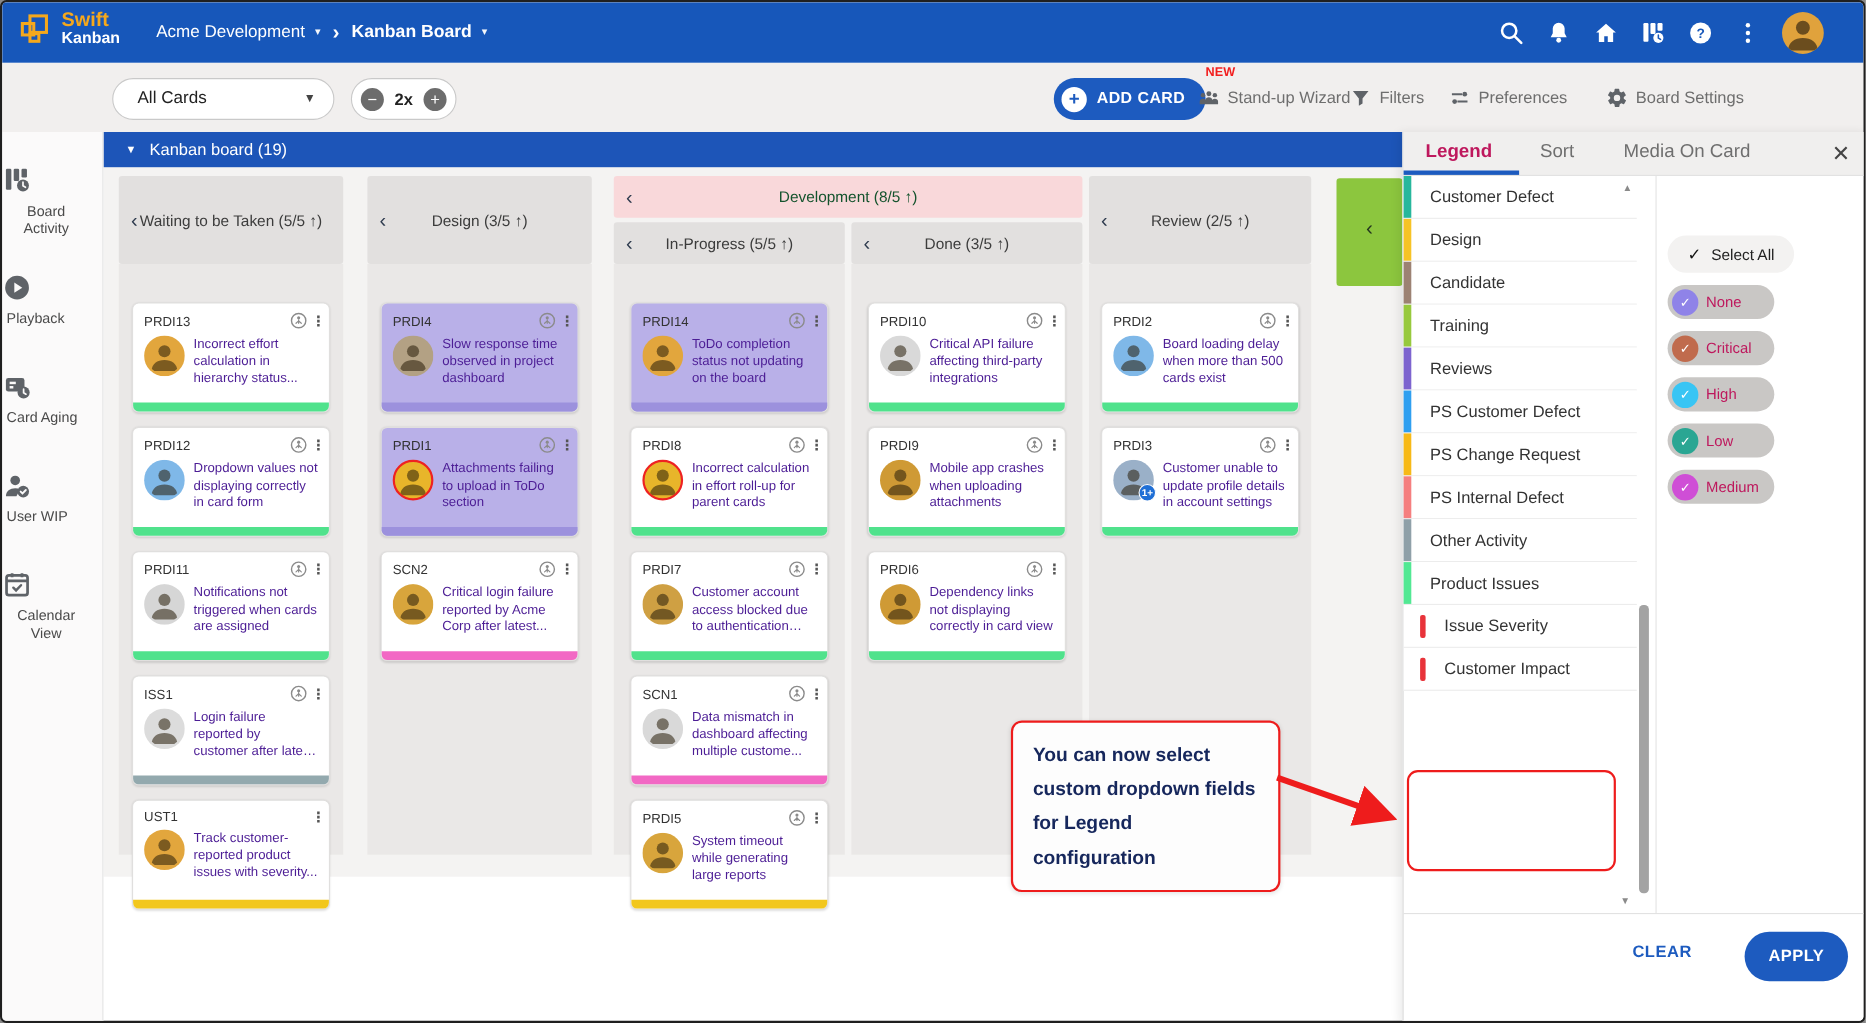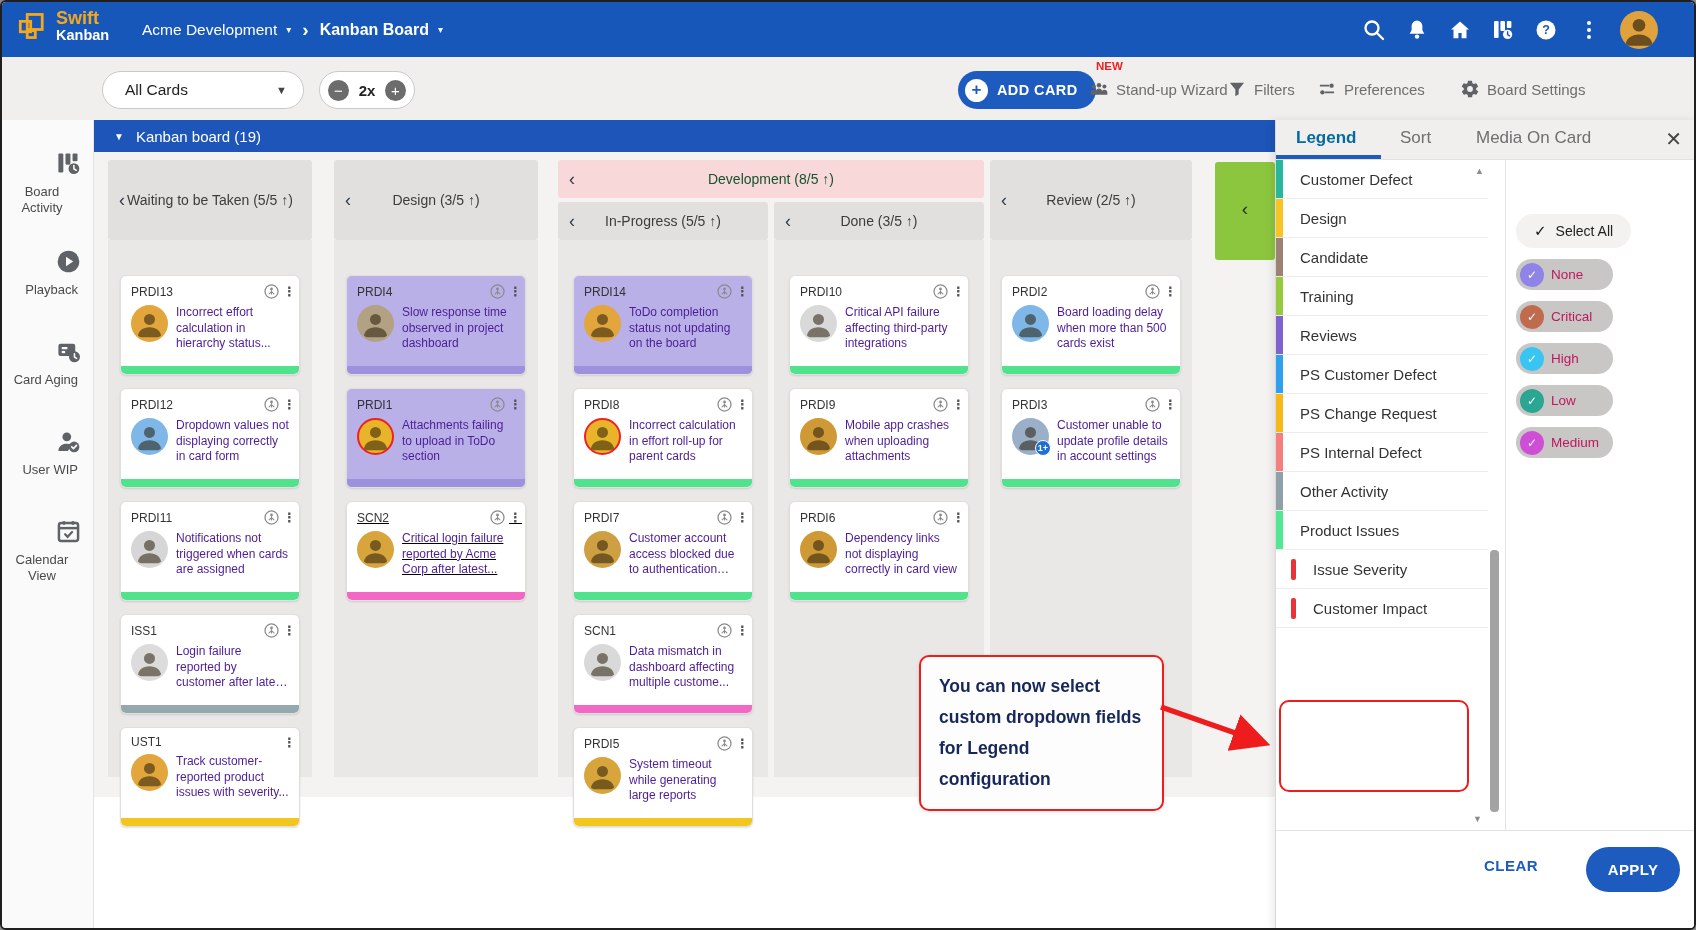--- a/index.html
+++ b/index.html
@@ -47,21 +47,21 @@
                font-size:15px; cursor:pointer; }
   .tool-item svg { width:20px; height:20px; }
   .ti-standup { left:1087px; }
   .ti-filters { left:1225px; }
   .ti-prefs { left:1315px; }
   .ti-settings { left:1458px;text-align:center; }
 
   
   .sidebar { position:absolute; left:0; top:118px; width:92px; height:812px; background:#fbfafa;
              border-right:1px solid #e4e4e4; z-index:2; }
-  .sb-item { position:absolute; left:0; width:80px; display:flex; flex-direction:column; align-items:flex-end;
+  .sb-item { position:absolute; left:0; width:80px; display:flex; flex-direction:column; align-items:flex-start;
              gap:7px; cursor:pointer; }
   .sb-item svg { width:27px; height:27px; }
   .sb-item .sb-lbl { font-size:13px; color:#4a4a4a; text-align:center; line-height:16px; padding:0 4px; }
 
   
   .board { position:absolute; left:92px; top:118px; width:1181px; height:677px; background:#f4f3f2; }
   .board-bar { position:absolute; left:0; top:0; width:1181px; height:32px; background:#1d55b8; color:#fff;
                display:flex; align-items:center; gap:12px; padding-left:20px; }
   .board-bar .tri { font-size:10px; cursor:pointer; }
   .board-bar .ttl { font-size:15px; font-weight:500; }
@@ -107,21 +107,21 @@
            justify-content:center; border:1.5px solid #fff; }
   .card-title { font-size:12px; color:#4c1d95; line-height:15.5px; display:-webkit-box;
                 -webkit-box-orient:vertical; -webkit-line-clamp:3; overflow:hidden; padding-right:4px; }
   .card-bar { position:absolute; left:0; right:0; bottom:0; height:8px; border-radius:0 0 5px 5px; }
 
   
   .legend-panel { position:absolute; left:1273px; top:118px; width:423px; height:812px; background:#fff;
                   border-left:1px solid #d8d8d8; box-shadow:-3px 0 8px rgba(0,0,0,.08); z-index:5; }
   .lg-tabs { position:relative; height:40px; background:#f0efee; border-bottom:1px solid #e2e2e2; }
   .lg-tab { position:absolute; top:8px; font-size:17px; cursor:pointer; }
-  .tab-legend { left:20px; color:#0369a1; font-weight:bold; }
+  .tab-legend { left:20px; color:#be185d; font-weight:bold; }
   .tab-sort { left:124px; color:#6f6f6f; }
   .tab-media { left:200px; color:#6f6f6f; }
   .tab-underline { position:absolute; left:0; bottom:0; width:105px; height:4px; background:#1d5bbf; }
   .lg-close { position:absolute; right:16px; top:7px; font-size:20px; color:#444; cursor:pointer; }
   .legend-list { position:absolute; left:0; top:40px; width:212px; }
   .l-row { position:relative; height:39px; border-bottom:1px solid #ececec; display:flex; align-items:center;
            padding-left:24px; background:#fff; cursor:pointer; }
   .l-row .strip { position:absolute; left:0; top:0; bottom:0; width:7px; }
   .l-row .l-label { font-size:15px; color:#333; }
   .l-row.custom { padding-left:37px; }
@@ -523,21 +523,21 @@
                   <circle cx="12" cy="9" r="4" fill="rgba(40,30,10,.55)"></circle>
                   <path d="M3.5 22c0-4.6 3.8-7.2 8.5-7.2s8.5 2.6 8.5 7.2z" fill="rgba(40,30,10,.55)"></path>
                 </svg>
                 
               </span>
               <span class="card-title">Attachments failing to upload in ToDo section</span>
             </div>
             <div class="card-bar" style="background: rgb(156, 145, 221);"></div>
           </div>
 
-          <div class="card" style="background: rgb(255, 255, 255); text-decoration: underline;">
+          <div class="card" style="background: rgb(255, 255, 255);">
             <div class="card-head">
               <span class="card-id">SCN2</span>
               <span class="card-icm">
                 <span class="type-ic">
                   <svg viewBox="0 0 24 24">
                     <circle cx="12" cy="12" r="9.2" fill="none" stroke="#8b8b8b" stroke-width="1.8"></circle>
                     <circle cx="12" cy="8.4" r="2" fill="#8b8b8b"></circle>
                     <path d="M12 10.8v4.6M12 12.2l-3.4 3.2M12 12.2l3.4 3.2" stroke="#8b8b8b" stroke-width="1.5" fill="none" stroke-linecap="round"></path>
                   </svg>
                 </span>

